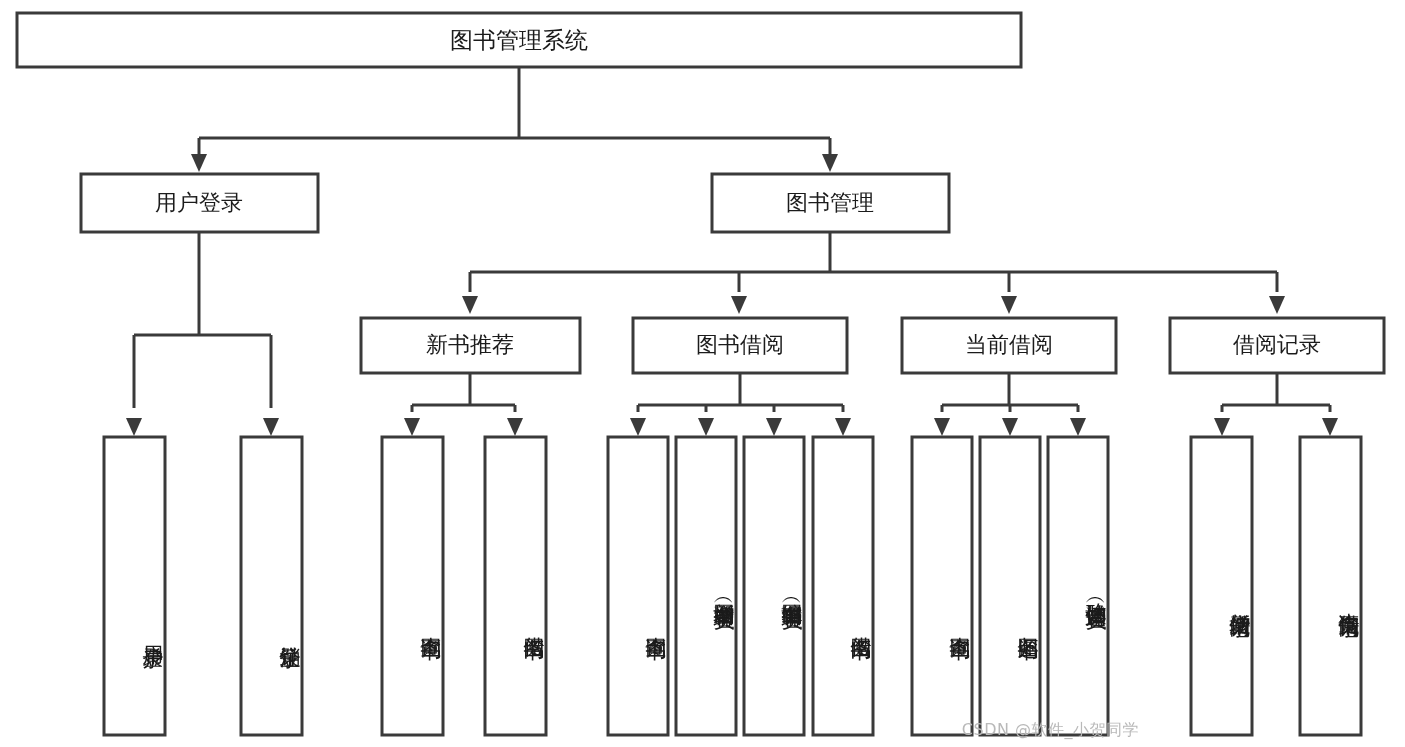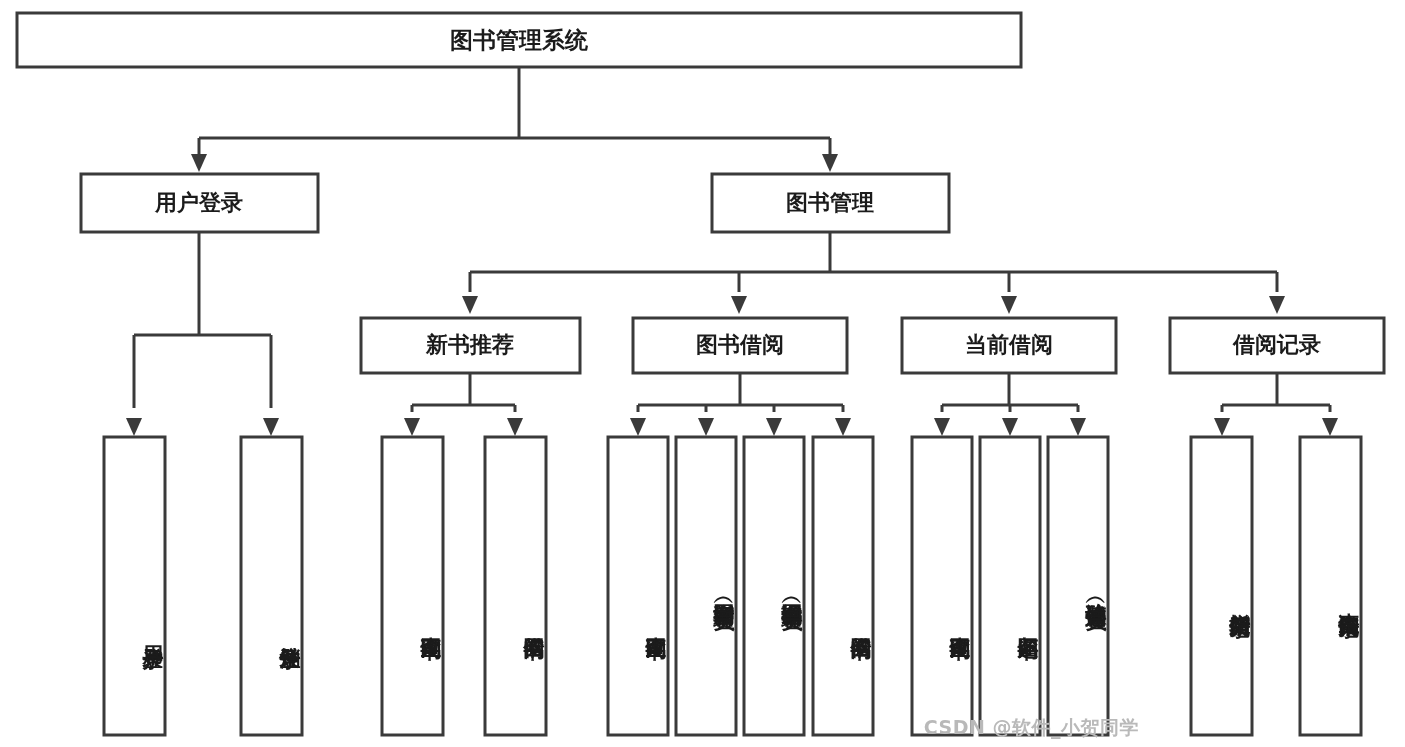--- a/index.html
+++ b/index.html
@@ -11,21 +11,20 @@
     width: 1405px;
     height: 747px;
     overflow: hidden;
     font-family: "DejaVu Sans", "Liberation Sans", sans-serif;
   }
   #diagram-root {
     position: relative;
     width: 1147px;
     height: 747px;
     background: #ffffff;
-    font-weight: bold;
   }
   svg.diagram-svg {
     position: absolute;
     left: 0;
     top: 0;
     width: 1405px;
     height: 747px;
   }
   .node-box {
     fill: #ffffff;
@@ -65,21 +64,21 @@
     color: #1b1b1b;
     letter-spacing: 1px;
     white-space: pre;
     pointer-events: none;
   }
   .watermark {
     position: absolute;
     right: 8px;
     bottom: 6px;
     font-family: "DejaVu Sans", "Liberation Sans", sans-serif;
-    font-size: 19px;
+    font-size: 16px;
     color: #b9b9b9;
     letter-spacing: 0.5px;
     white-space: nowrap;
     text-align: center;
   }
 </style>
 </head>
 <body>
 
 <div id="diagram-root">

